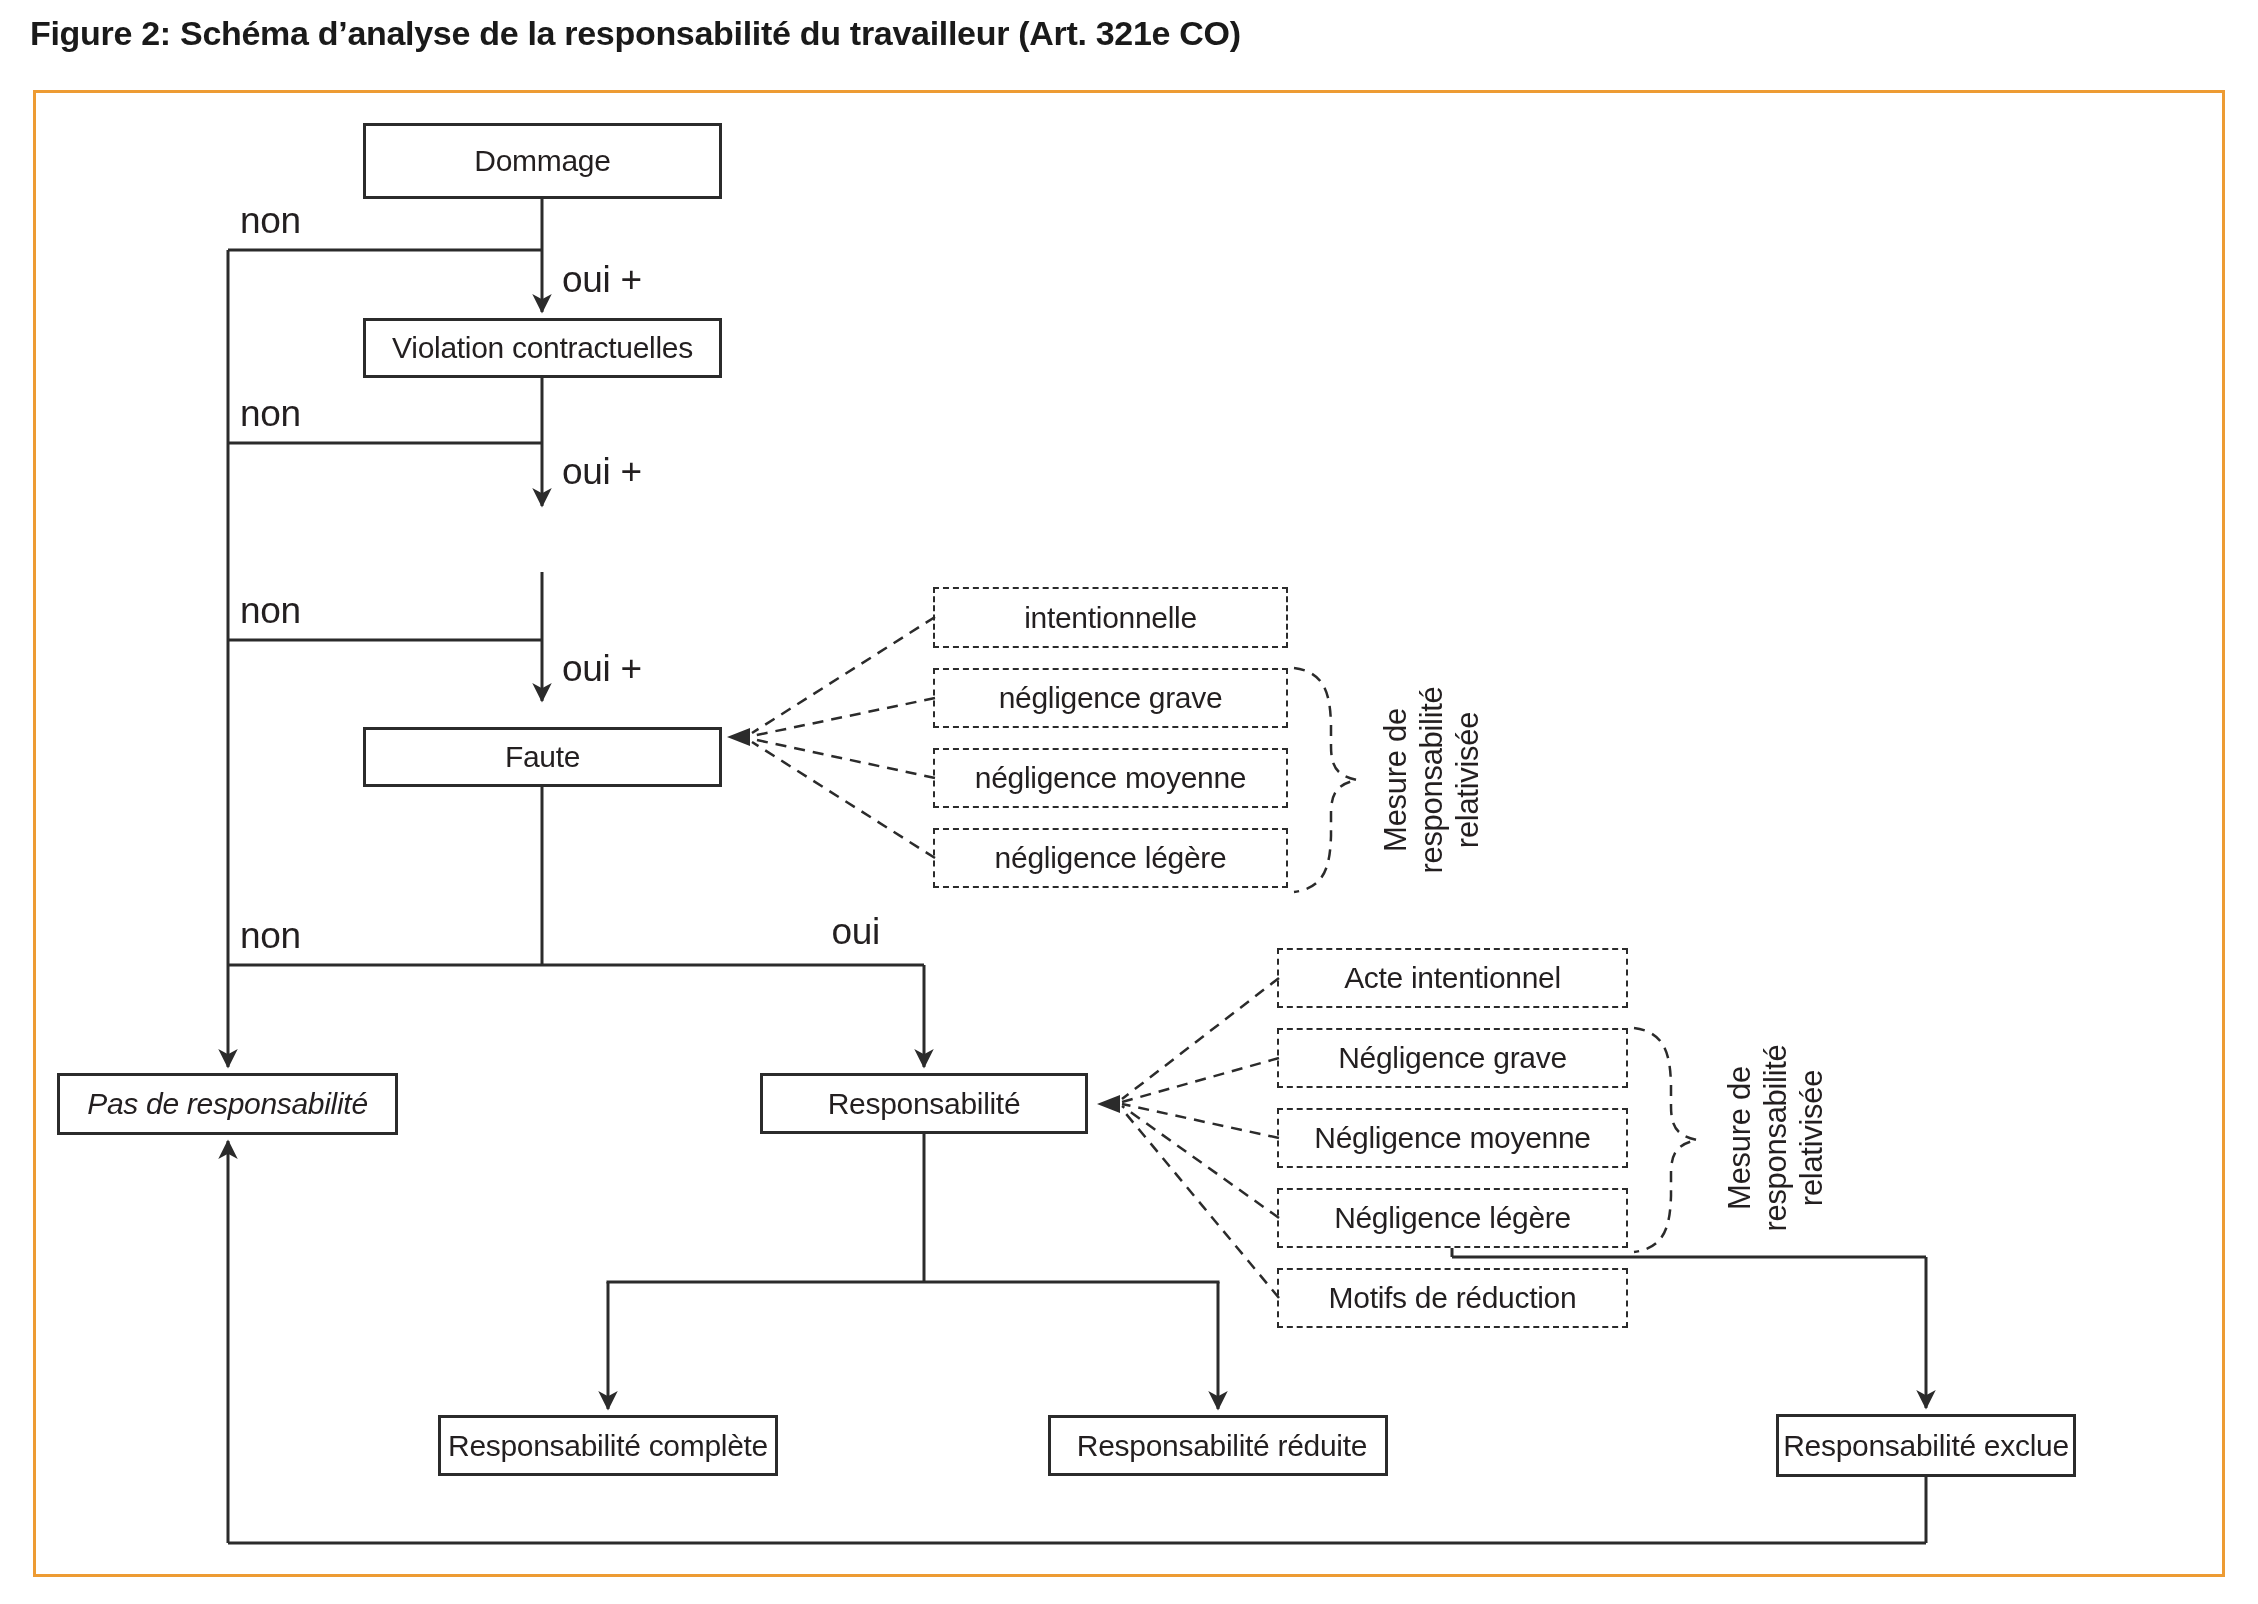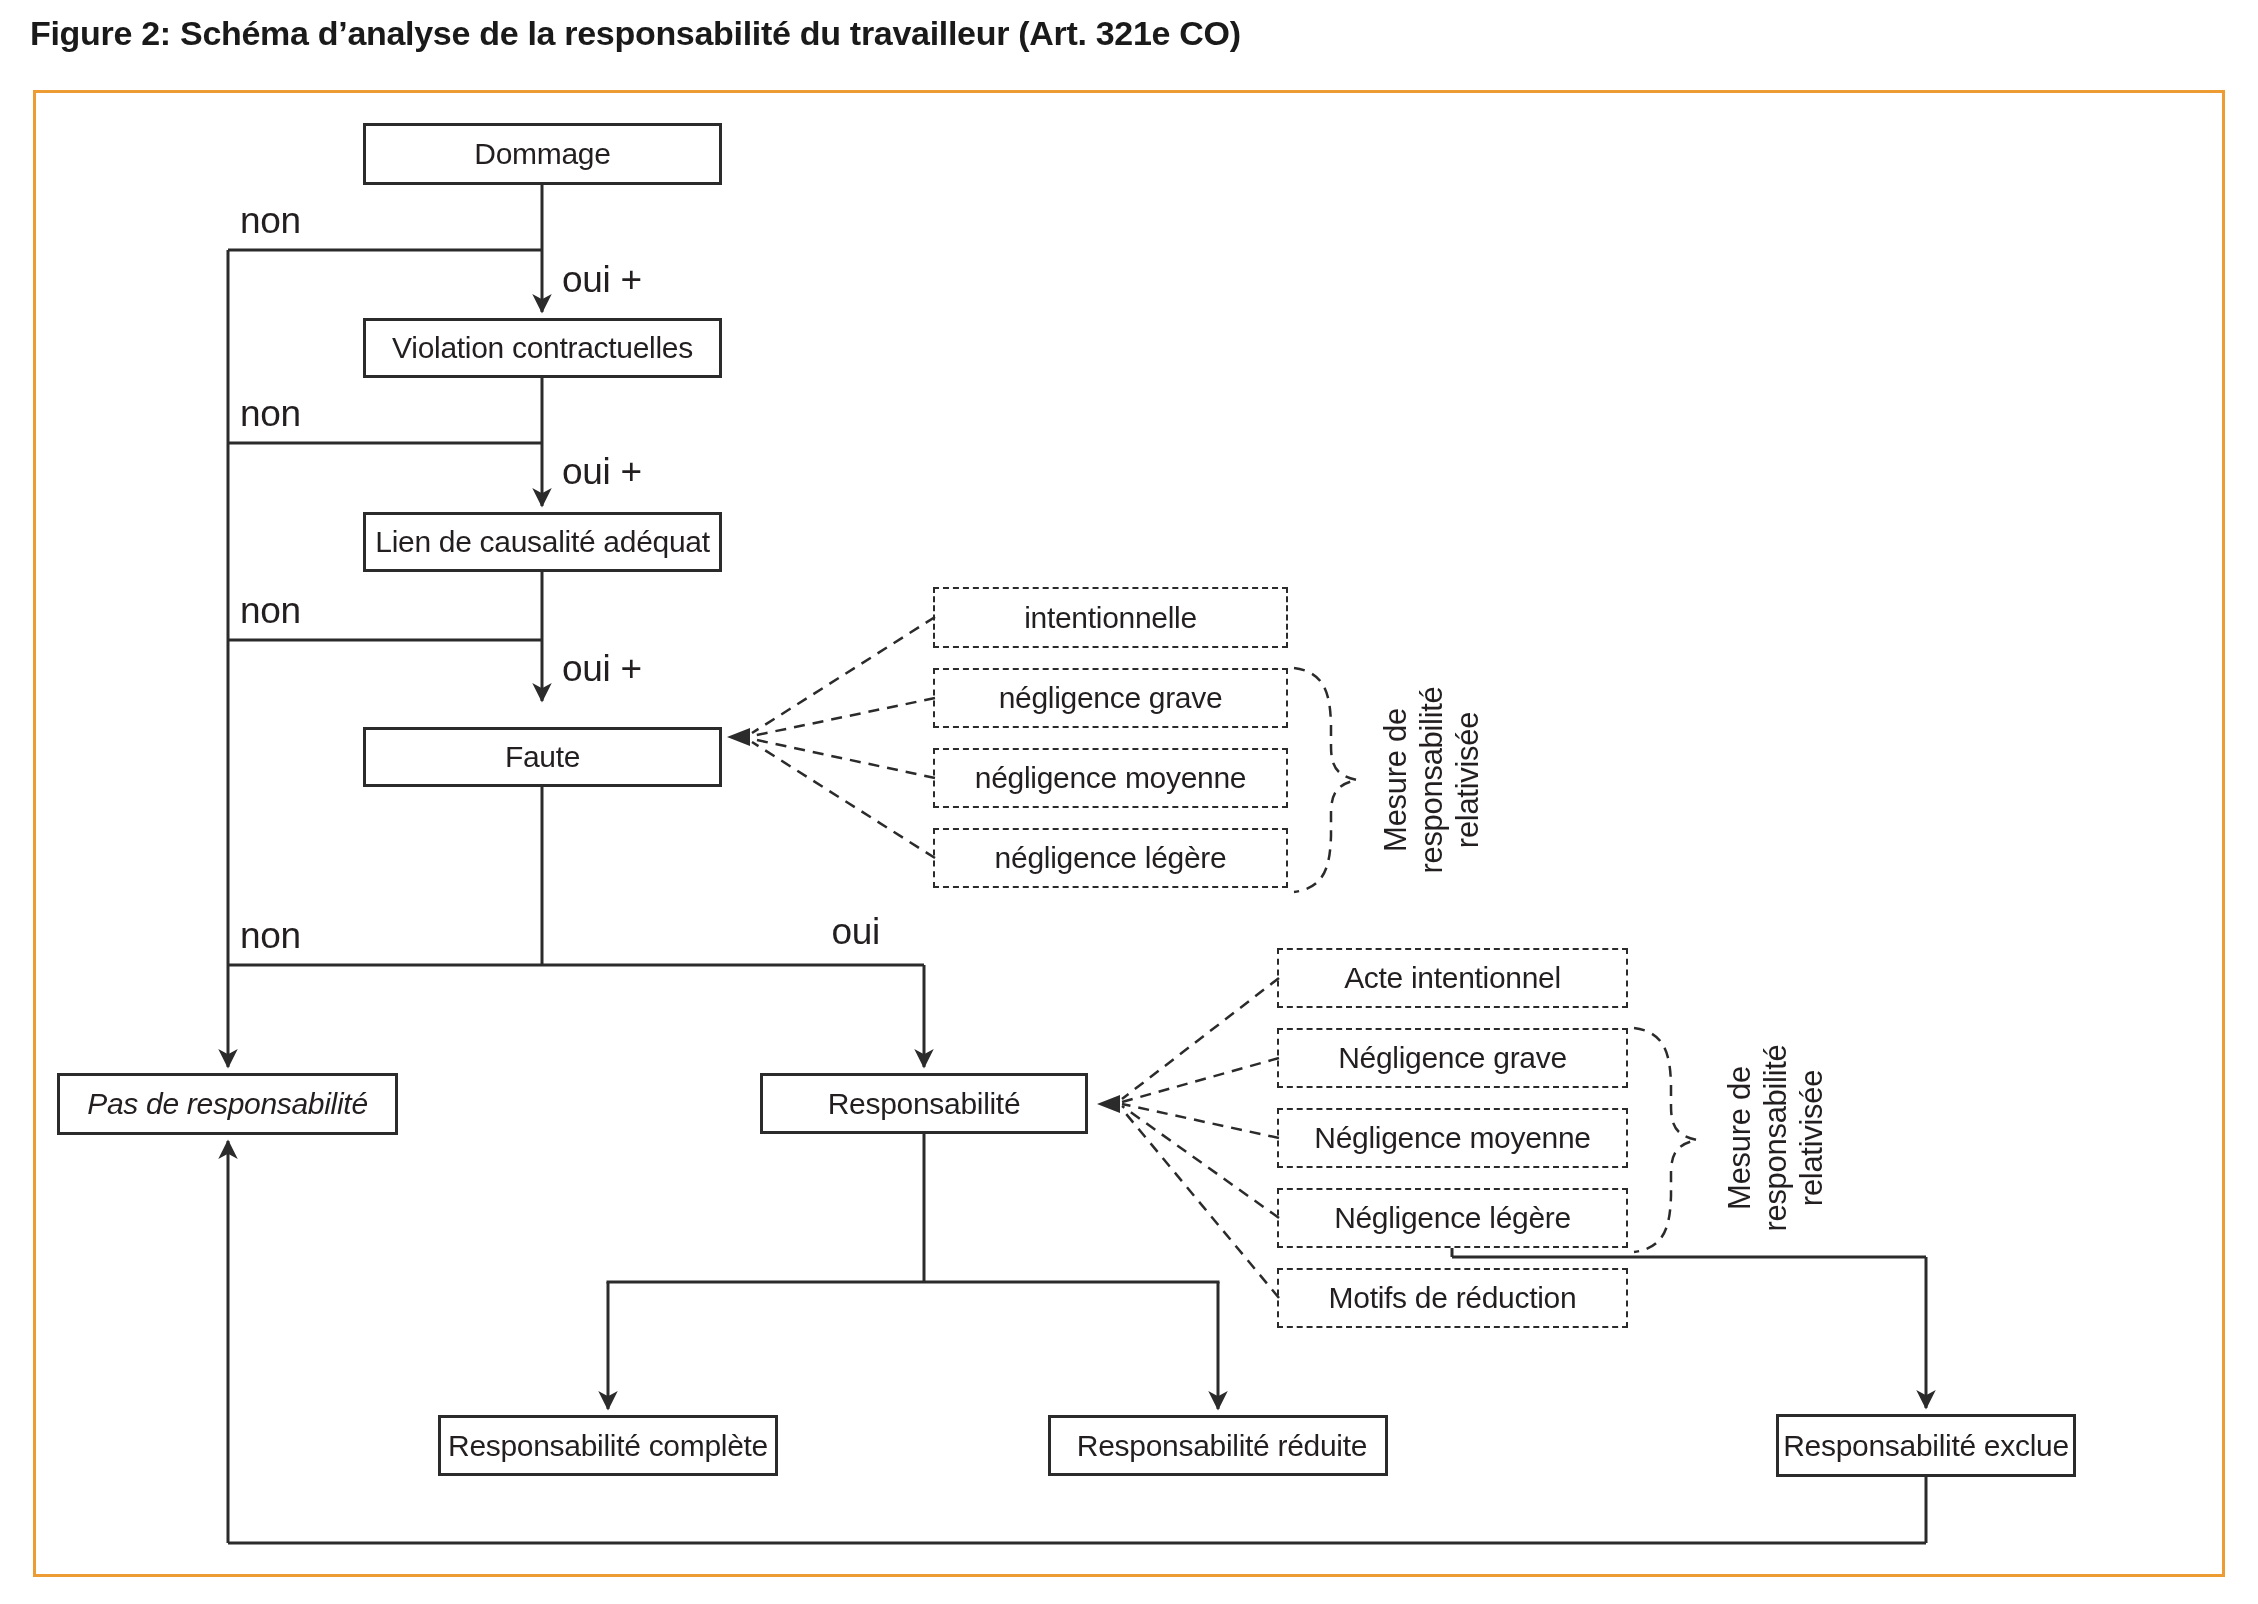--- a/index.html
+++ b/index.html
@@ -103,23 +103,22 @@
                C1331,768 1338,776 1357,780
                C1338,784 1331,792 1331,814 L1331,836
                C1330,864 1326,888 1294,892"></path>
       <path d="M1634,1028 C1666,1032 1670,1056 1671,1084 L1671,1106
                C1671,1128 1678,1136 1697,1140
                C1678,1144 1671,1152 1671,1174 L1671,1196
                C1670,1224 1666,1248 1634,1252"></path>
     </g>
   </svg>
 
-  <div class="node" style="left:363px;top:123px;width:359px;height:62px;">Dommage</div>
+  <div class="node" style="left:363px;top:123px;width:359px;height:76px;">Dommage</div>
   <div class="node" style="left:363px;top:318px;width:359px;height:60px;">Violation contractuelles</div>
-  <div class="node" style="left:363px;top:512px;width:359px;height:60px;">Lien de causalité adéquat</div>
   <div class="node" style="left:363px;top:707px;width:359px;height:60px;margin-top:20px;">Faute</div>
 
   <div class="node italic" style="left:57px;top:1073px;width:341px;height:62px;">Pas de responsabilité</div>
   <div class="node" style="left:760px;top:1073px;width:328px;height:61px;">Responsabilité</div>
 
   <div class="node" style="left:438px;top:1415px;width:340px;height:61px;">Responsabilité complète</div>
   <div class="node" style="left:1048px;top:1415px;width:340px;height:61px;padding-left:8px;">Responsabilité réduite</div>
   <div class="node" style="left:1776px;top:1414px;width:300px;height:63px;">Responsabilité exclue</div>
 
   <div class="node dashed" style="left:933px;top:587px;width:355px;height:61px;">intentionnelle</div>

